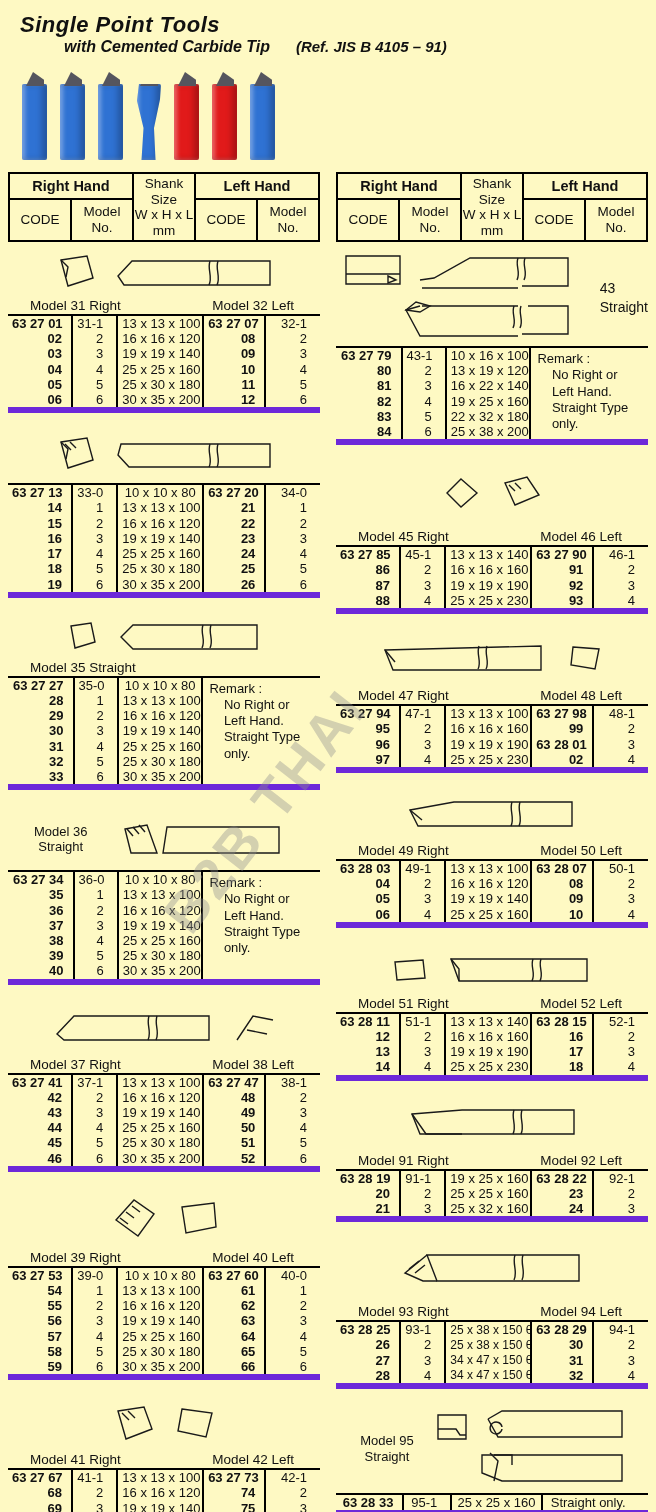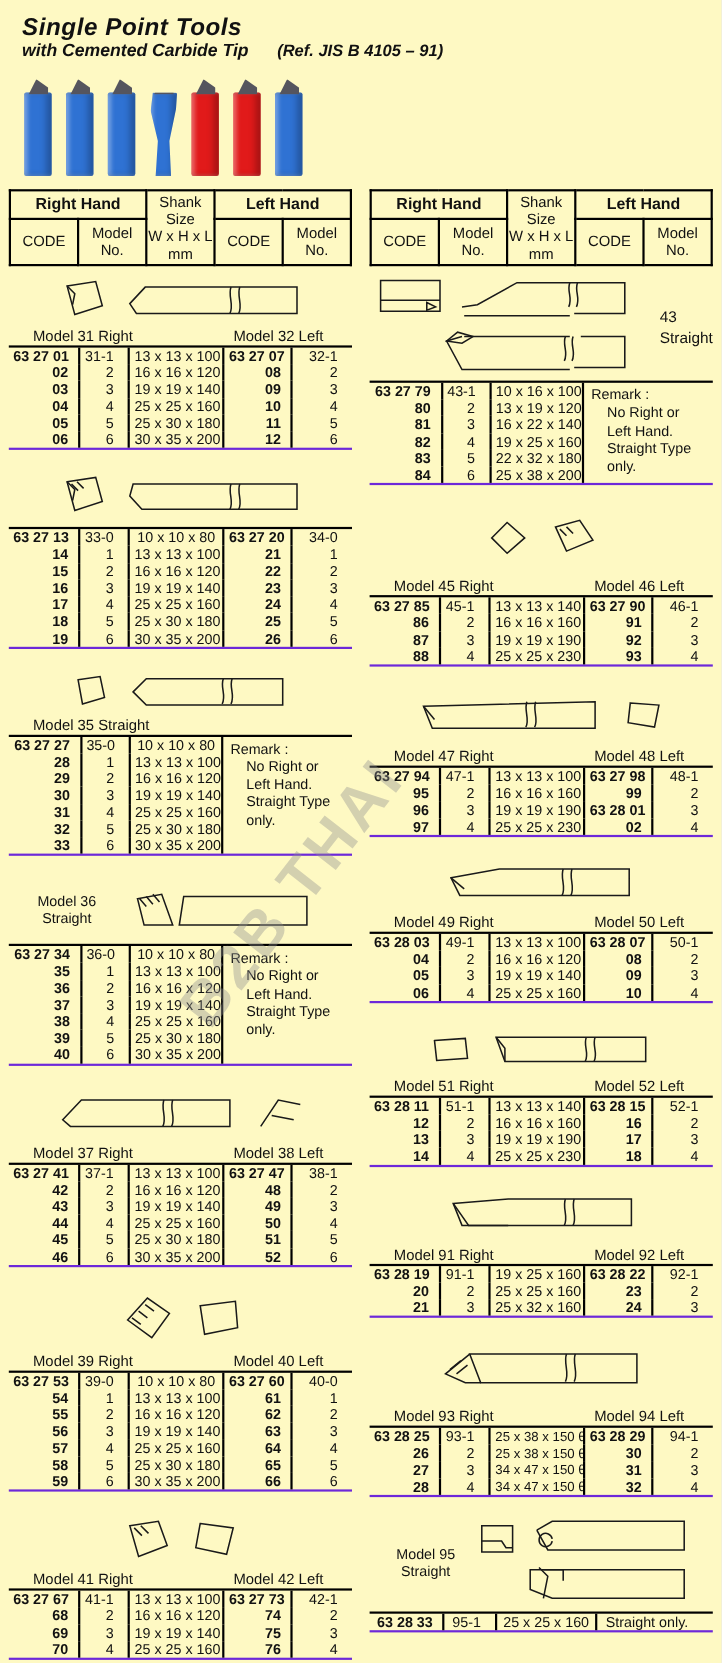--- a/index.html
+++ b/index.html
@@ -1,21 +1,21 @@
 <!DOCTYPE html>
 <html><head>
 <meta charset="utf-8">
 <style>
   html,body{margin:0;padding:0;background:#e8e8e8;}
   .page{position:relative;width:656px;height:1512px;background:#fef9c3;overflow:hidden;
         font-family:"Liberation Sans",sans-serif;color:#111;}
   
   .titleblock{padding:12px 0 0 20px;}
   .title{font-size:22px;font-weight:bold;font-style:italic;letter-spacing:.5px;}
-  .subrow{display:flex;align-items:baseline;gap:26px;}
+  .subrow{display:flex;align-items:baseline;gap:26px;margin-left:44px;}
   .subtitle{font-size:16px;font-weight:bold;font-style:italic;}
   .ref{font-size:15px;font-weight:bold;font-style:italic;}
   
   .tools-row{display:flex;gap:13px;padding:16px 0 6px 22px;height:92px;align-items:flex-start;}
   .tool{position:relative;width:25px;height:76px;margin-top:12px;border-radius:2px;
         box-shadow:inset -5px 0 6px rgba(0,0,0,.25), inset 3px 0 4px rgba(255,255,255,.35);}
   .tool::before{content:"";position:absolute;top:-12px;left:2px;width:20px;height:14px;
         background:#55555e;clip-path:polygon(10% 100%,45% 0,100% 55%,100% 100%);}
   .tool.bent{clip-path:polygon(12% 0,100% 0,96% 20%,72% 58%,78% 100%,22% 100%,30% 58%,4% 22%);}
   
@@ -28,21 +28,21 @@
   table.hdr .shank-h{font-size:13.5px;}
   .pre{white-space:pre-line;border-radius:22px;}
   
   .draw{display:flex;align-items:center;justify-content:center;gap:16px;}
   .d polygon,.d polyline,.d path{fill:none;stroke:#1a1a1a;stroke-width:1.4;}
   
   .caprow{display:flex;justify-content:space-between;padding:0 26px 1px 22px;font-size:13.5px;gap:17px;}
   .cap2{text-align:center;font-size:13px;line-height:1.2;}
   .lbl43{font-size:14px;line-height:1.35;}
   
-  .tblwrap{border-top:2px solid #000;border-bottom:2px solid #6d28d9;display:flex;align-items:stretch;}
+  .tblwrap{border-top:2px solid #000;border-bottom:6px solid #6d28d9;display:flex;align-items:stretch;}
   table.spec{border-collapse:collapse;table-layout:fixed;font-size:13px;}
   table.spec td{padding:0 4px;line-height:1.17;white-space:nowrap;overflow:hidden;}
   table.spec td:not(:first-child){border-left:2px solid #000;}
   .w100{width:100%;}
   .w62{width:62%;}
   .c-rc,.c-lc{font-weight:bold;text-align:right;padding-right:9px !important;}
   .c-rm,.c-lm{text-align:right;padding-right:13px !important;}
   .c-shank{text-align:center;}
   .c-note{text-align:left;padding-left:8px !important;}
   

